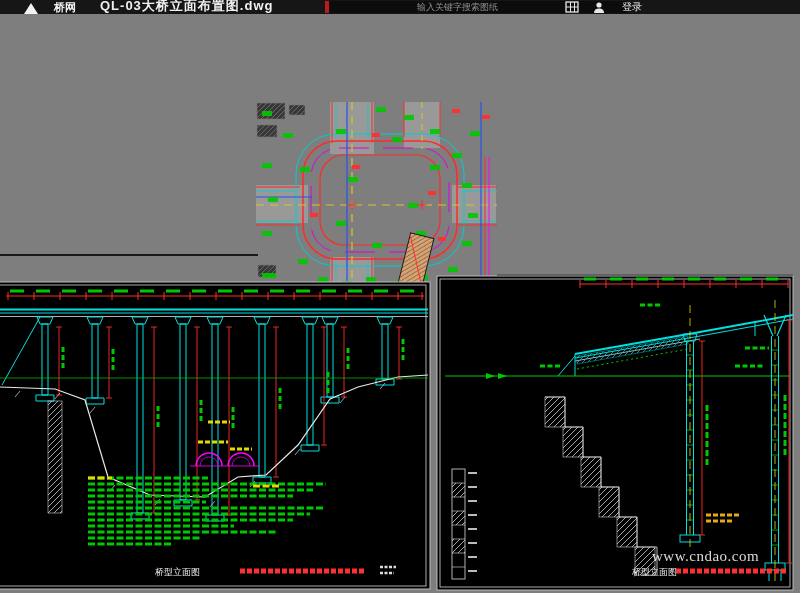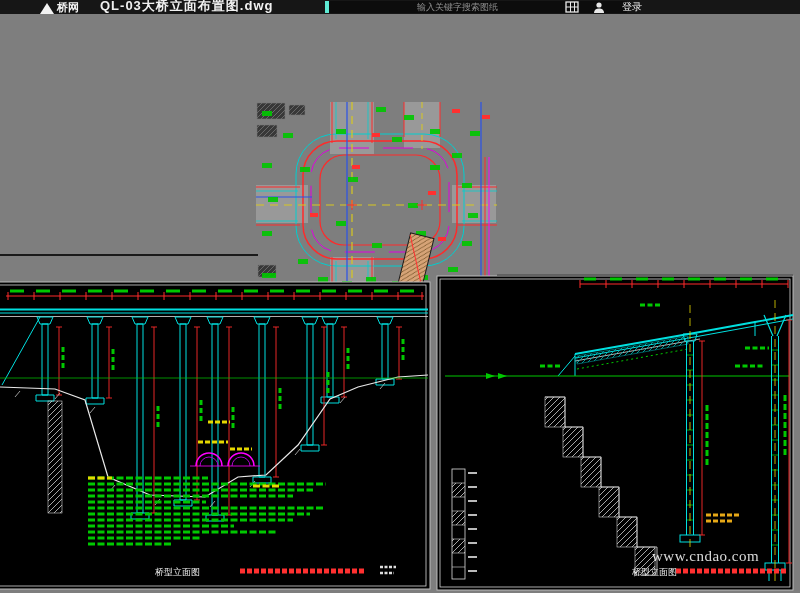--- a/index.html
+++ b/index.html
@@ -1,27 +1,27 @@
 <!DOCTYPE html>
 <html><head>
 <meta charset="utf-8">
 <style>
   html,body{margin:0;padding:0;background:#000;}
   .app{position:relative;width:800px;height:600px;overflow:hidden;background:#7e7e7e;
        font-family:"Liberation Sans",sans-serif;}
   
   .titlebar{position:absolute;top:0;left:0;width:800px;height:14px;background:#161616;z-index:30;}
-  .logo{position:absolute;left:40px;top:0;height:14px;display:flex;align-items:flex-end;gap:3px;color:#fff;}
+  .logo{position:absolute;left:24px;top:0;height:14px;display:flex;align-items:flex-end;gap:16px;color:#fff;}
   .logo-tri{width:0;height:0;border-left:7px solid transparent;border-right:7px solid transparent;
             border-bottom:11px solid #f2f2f2;}
   .logo-text{font-size:11px;font-weight:bold;color:#f2f2f2;line-height:13px;}
   .filename{position:absolute;left:100px;top:-3px;color:#f0f0f0;font-size:13px;font-weight:bold;
             white-space:nowrap;letter-spacing:1px;}
   .search{position:absolute;left:325px;top:1px;width:302px;height:12px;background:#0c0c0c;
-          border:none;border-left:4px solid #5eead4;color:#9a9a9a;font-size:9px;
+          border:none;border-left:4px solid #b91c1c;color:#9a9a9a;font-size:9px;
           padding:0 0 0 88px;box-sizing:border-box;outline:none;font-family:"Liberation Sans",sans-serif;}
   .search::placeholder{color:#8f8f8f;}
   .tb-icon{position:absolute;top:1px;width:14px;height:12px;}
   .login{position:absolute;left:622px;top:0;color:#f0f0f0;font-size:10px;line-height:14px;}
   
   .tabbar{position:absolute;top:14px;left:0;width:800px;height:40px;background:#232323;
           border-bottom:1px solid #4a4a4a;box-sizing:border-box;z-index:29;}
   .tab{position:absolute;left:-12px;bottom:0;height:26px;width:142px;background:#383838;
        border-radius:6px 6px 0 0;display:flex;align-items:center;
        padding:0 8px 0 16px;box-sizing:border-box;}

